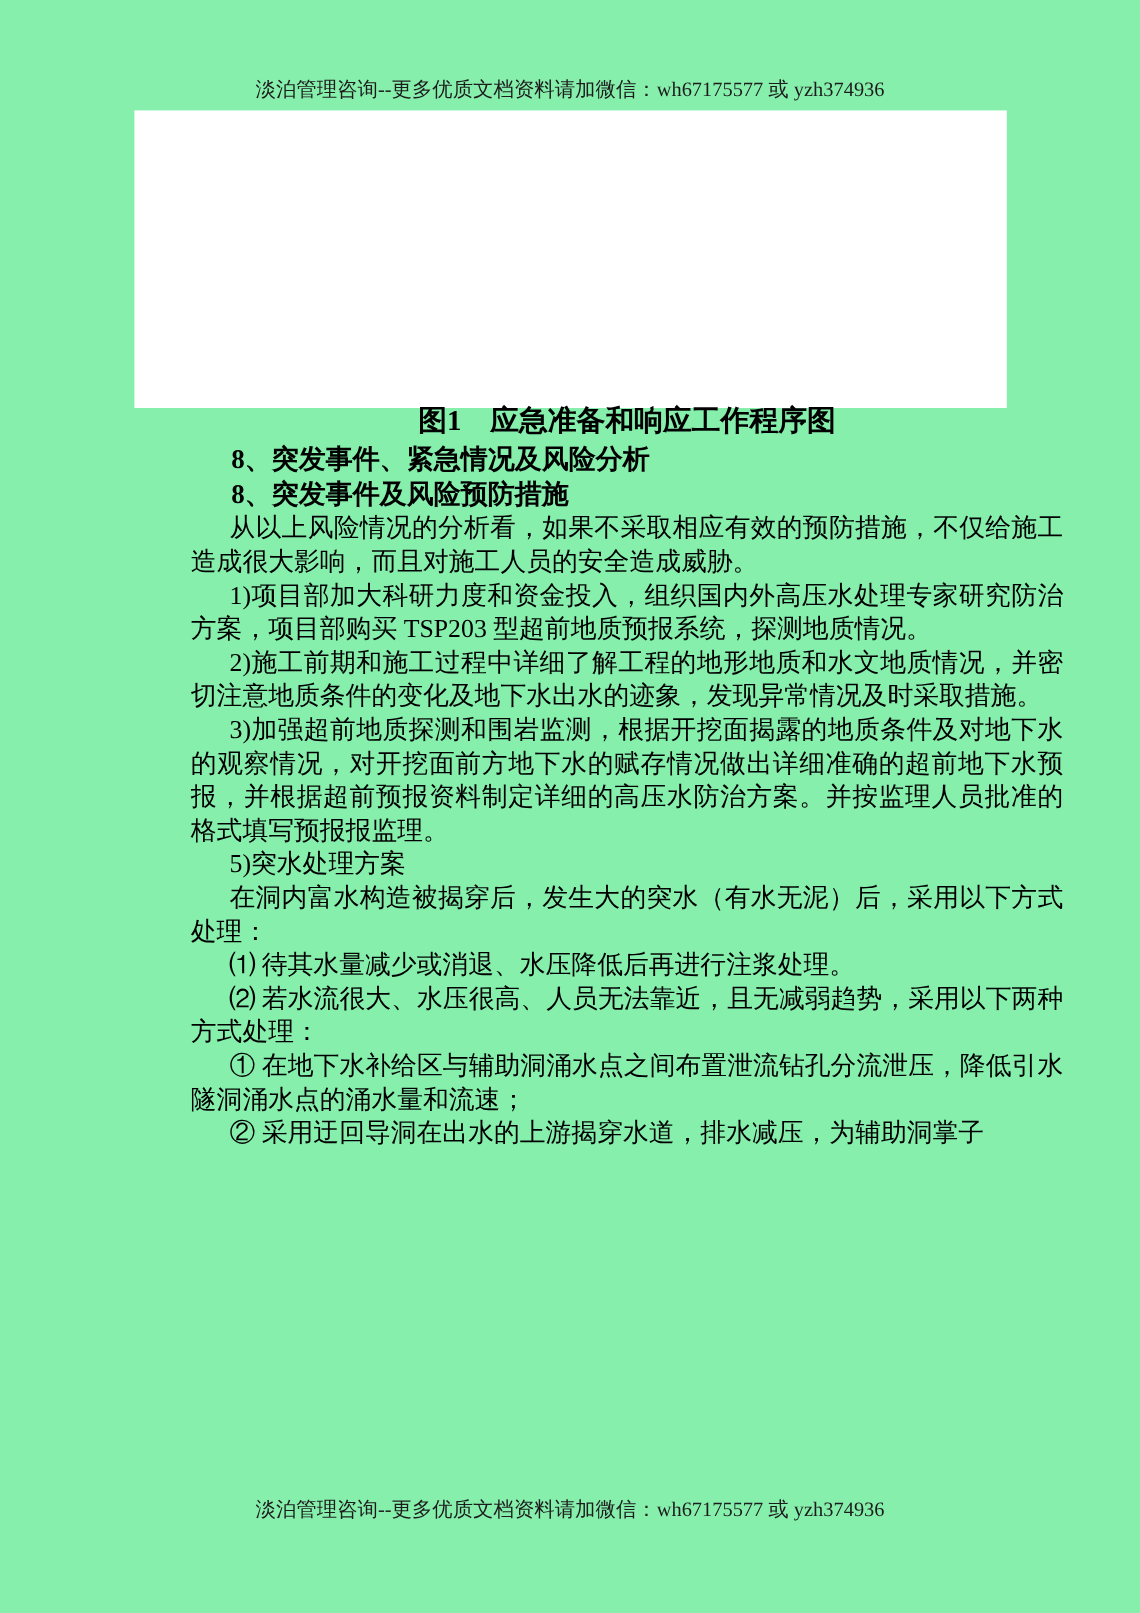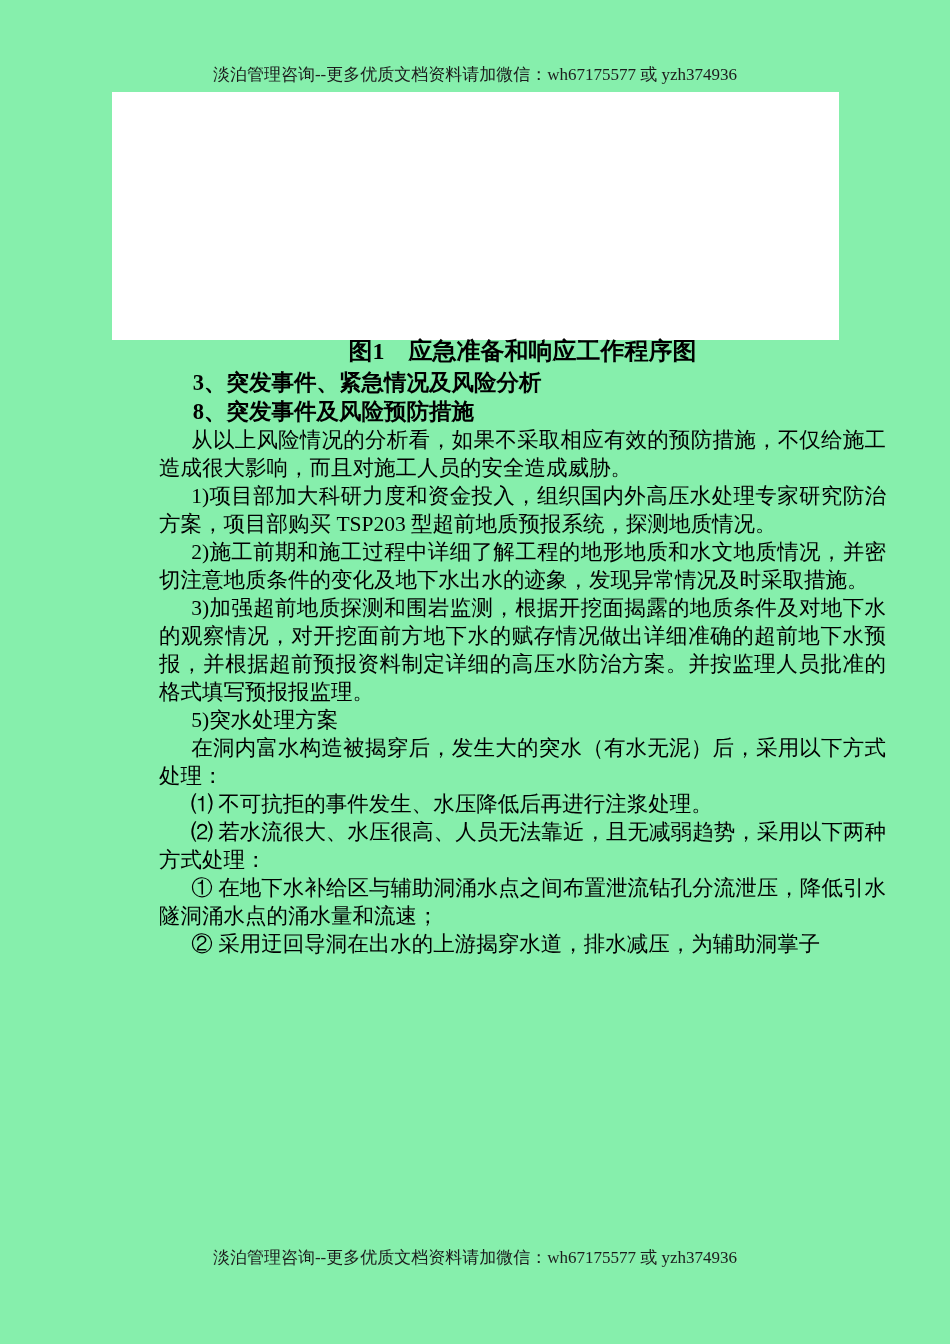--- a/index.html
+++ b/index.html
@@ -79,38 +79,38 @@
   <div class="watermark header">淡泊管理咨询--更多优质文档资料请加微信：wh67175577 或 yzh374936</div>
 
   <div class="figure-blank"></div>
 
   <div class="content">
 
     <div class="caption">图1　应急准备和响应工作程序图</div>
 
 
 
-    <div class="h-sub">3、突发事件、紧急情况及风险分析</div>
+    <div class="h-sub">8、突发事件、紧急情况及风险分析</div>
 
 
     <div class="h-sub">8、突发事件及风险预防措施</div>
 
     <div class="para">从以上风险情况的分析看，如果不采取相应有效的预防措施，不仅给施工造成很大影响，而且对施工人员的安全造成威胁。</div>
 
     <div class="num">1)项目部加大科研力度和资金投入，组织国内外高压水处理专家研究防治方案，项目部购买 TSP203 型超前地质预报系统，探测地质情况。</div>
 
     <div class="num">2)施工前期和施工过程中详细了解工程的地形地质和水文地质情况，并密切注意地质条件的变化及地下水出水的迹象，发现异常情况及时采取措施。</div>
 
     <div class="num">3)加强超前地质探测和围岩监测，根据开挖面揭露的地质条件及对地下水的观察情况，对开挖面前方地下水的赋存情况做出详细准确的超前地下水预报，并根据超前预报资料制定详细的高压水防治方案。并按监理人员批准的格式填写预报报监理。</div>
 
     <div class="num">5)突水处理方案</div>
 
     <div class="para">在洞内富水构造被揭穿后，发生大的突水（有水无泥）后，采用以下方式处理：</div>
 
-    <div class="para">⑴ 不可抗拒的事件发生、水压降低后再进行注浆处理。</div>
+    <div class="para">⑴ 待其水量减少或消退、水压降低后再进行注浆处理。</div>
 
     <div class="para">⑵ 若水流很大、水压很高、人员无法靠近，且无减弱趋势，采用以下两种方式处理：</div>
 
     <div class="para">① 在地下水补给区与辅助洞涌水点之间布置泄流钻孔分流泄压，降低引水隧洞涌水点的涌水量和流速；</div>
 
     <div class="para">② 采用迂回导洞在出水的上游揭穿水道，排水减压，为辅助洞掌子</div>
 
   </div>
 
   <div class="watermark footer">淡泊管理咨询--更多优质文档资料请加微信：wh67175577 或 yzh374936</div>

